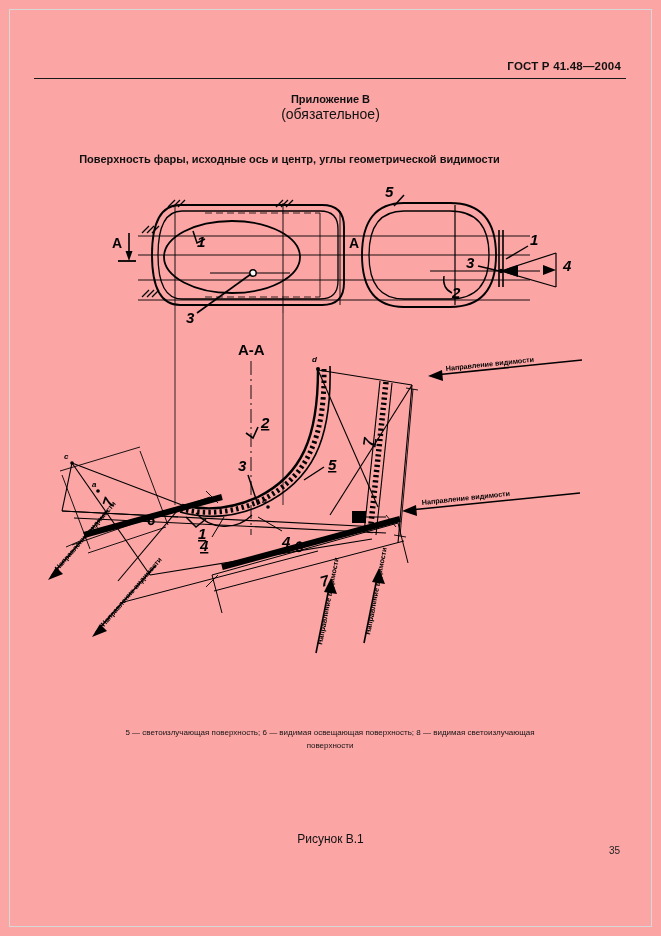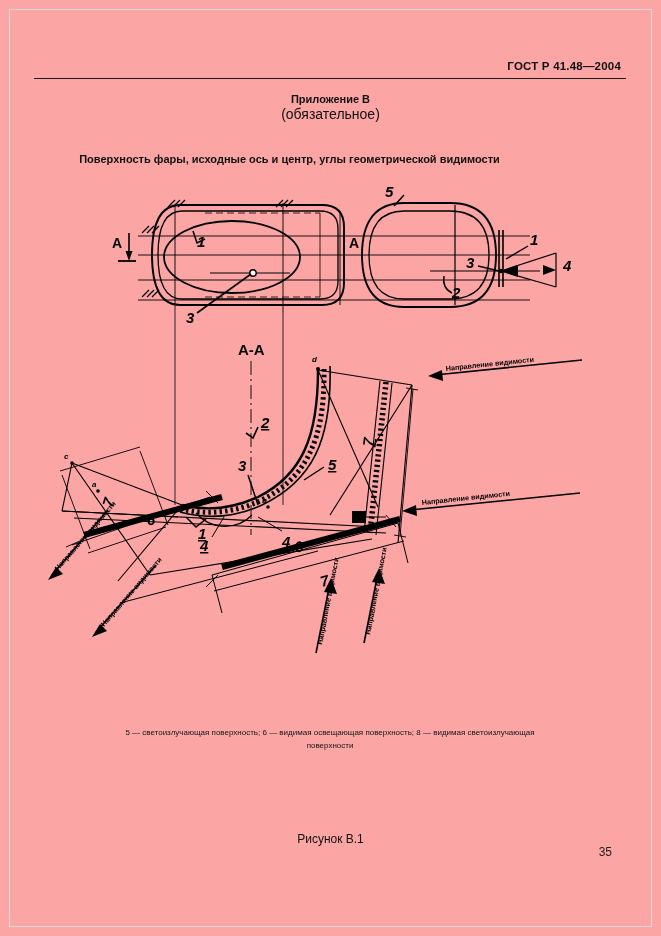--- a/index.html
+++ b/index.html
@@ -113,23 +113,23 @@
     position: absolute;
     left: 0;
     top: 832px;
     width: 661px;
     text-align: center;
     font-size: 12px;
   }
 
   .page-number {
     position: absolute;
-    right: 49px;
+    right: 41px;
     top: 845px;
-    font-size: 12px;
+    font-size: 10px;
     color: #222;
   }
 
   
   text { font-family: "Liberation Sans", sans-serif; fill: #000; }
   .num   { font-size: 15px; font-style: italic; font-weight: bold; }
   .num-u { font-size: 15px; font-style: italic; font-weight: bold; text-decoration: underline; }
   .lt    { font-size: 8px;  font-style: italic; font-weight: bold; }
   .sec   { font-size: 14px; font-weight: bold; }
   .secaa { font-size: 15px; font-weight: bold; }

